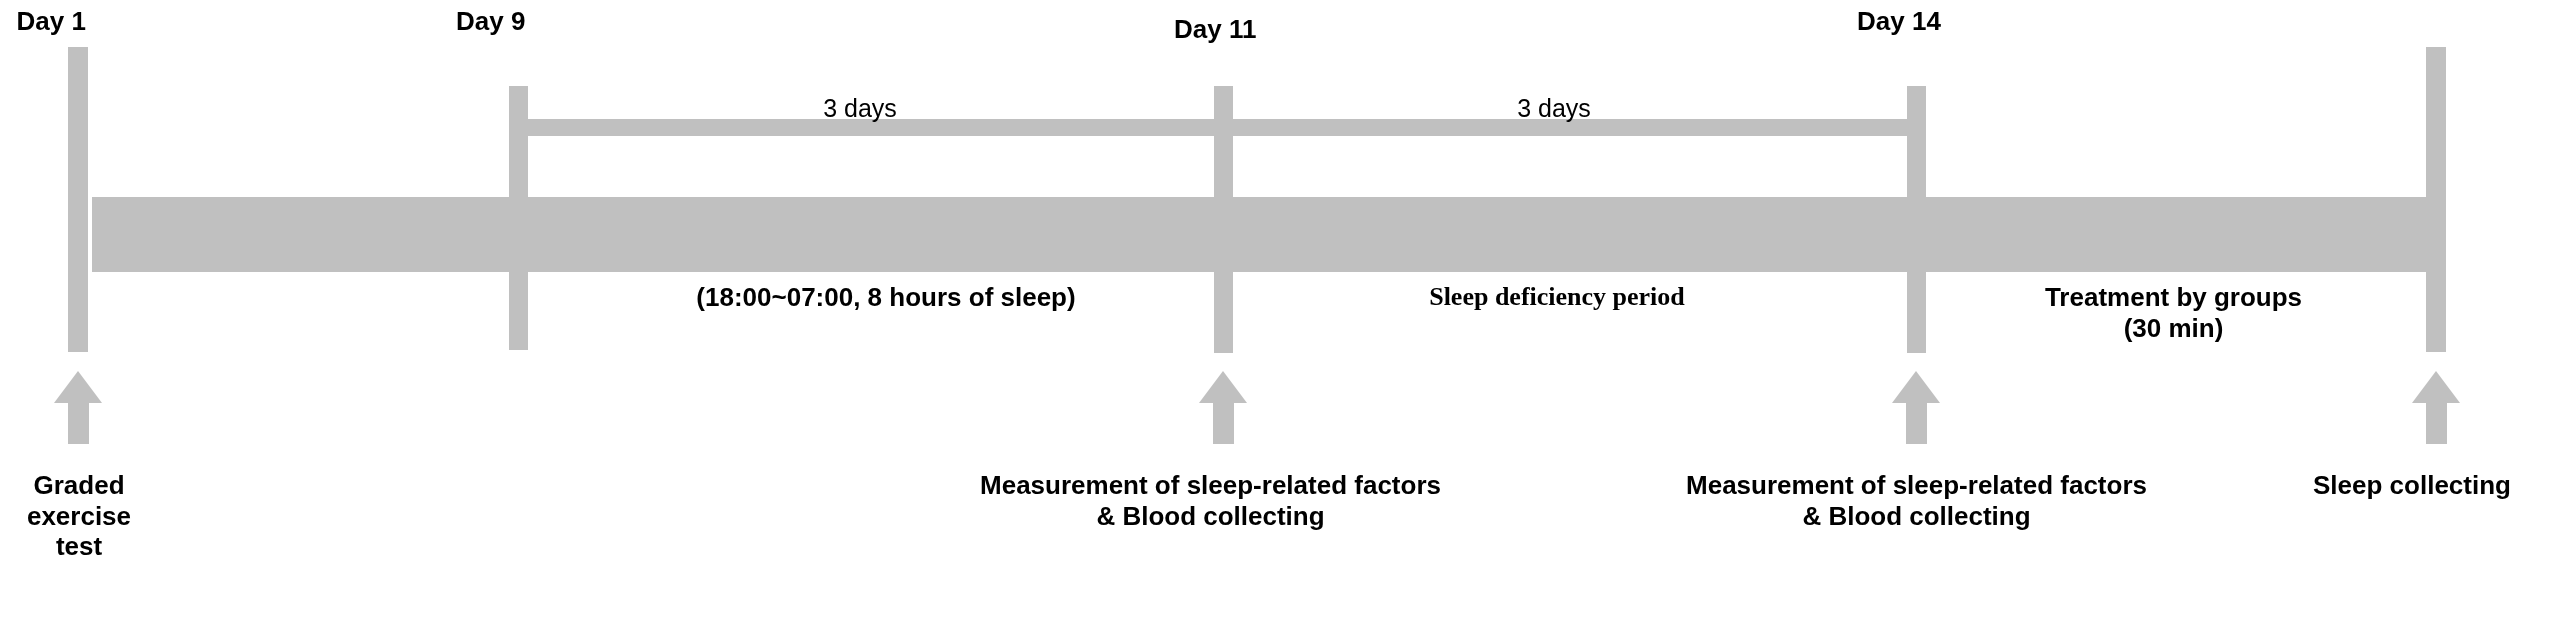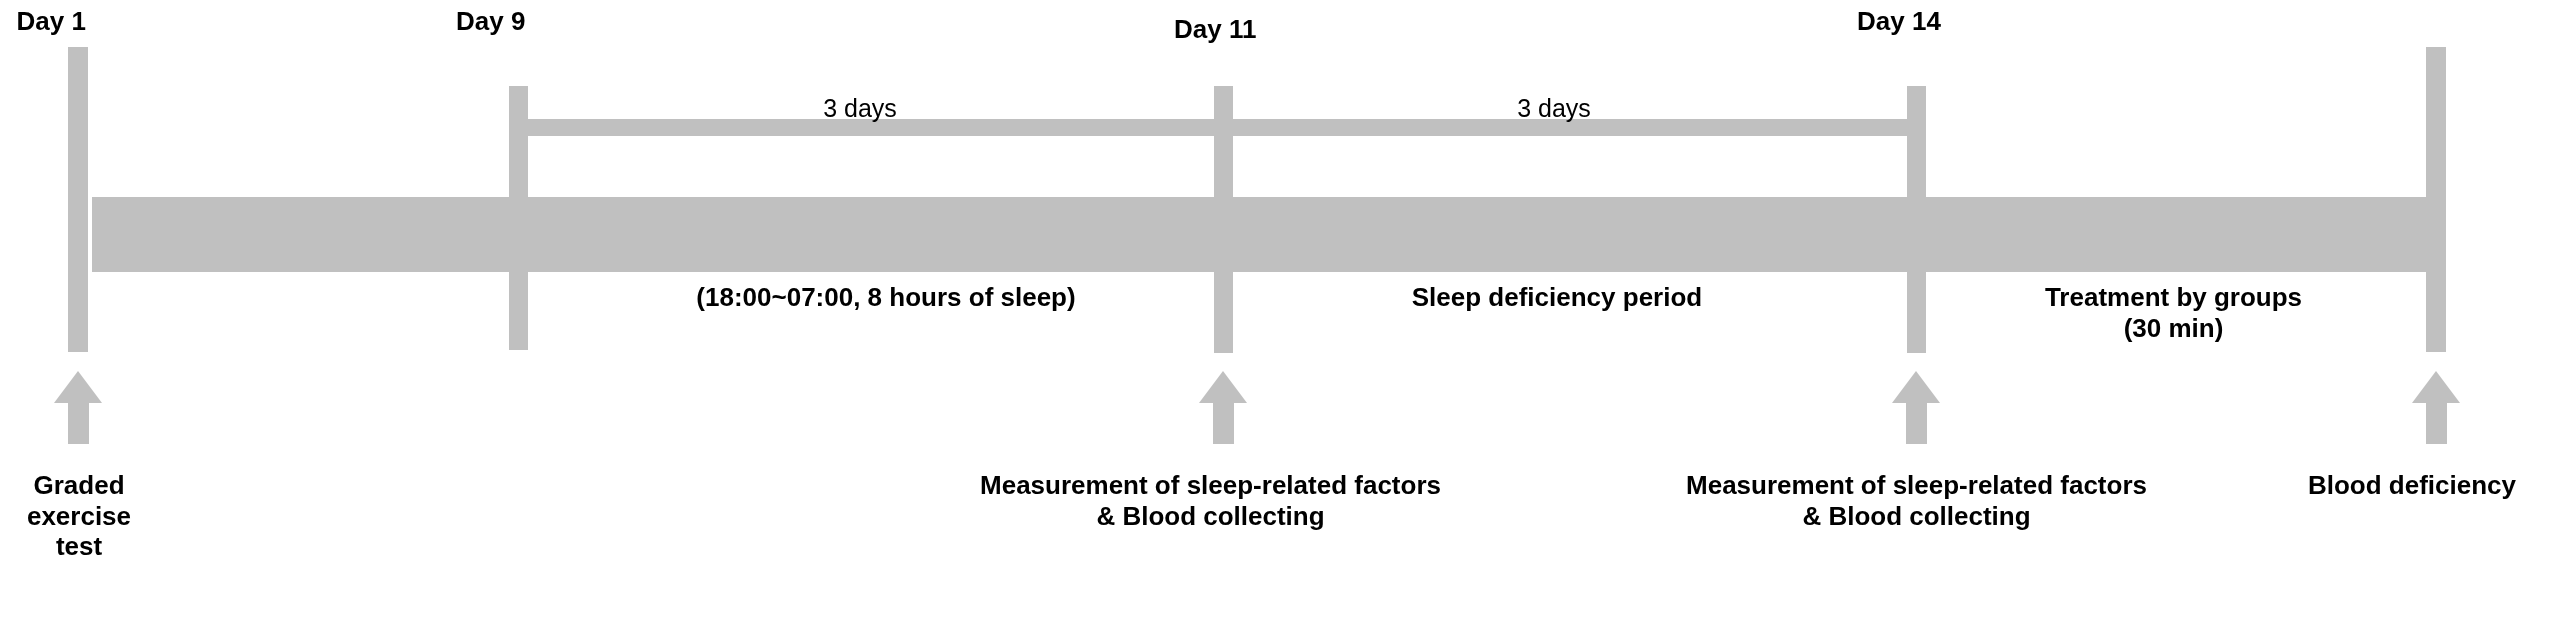--- a/index.html
+++ b/index.html
@@ -119,21 +119,21 @@
   <div class="span-label" style="left:728px; top:84px; width:264px;">3 days</div>
 
   <div class="span-label" style="left:1422px; top:84px; width:264px;">3 days</div>
 
   <div class="bar" style="left:92px; top:197px; width:2346px; height:75px;"></div>
 
   <div class="phase-label" style="left:556px; top:282px; width:660px;">
     <span class="lbl-line">(18:00~07:00, 8 hours of sleep)</span>
   </div>
 
-  <div class="phase-label" style="left:1227px; top:282px; width:660px;">
+  <div class="phase-label" style="left:1227px; top:282px; width:660px;font-family:Liberation Serif, serif;">
     <span class="lbl-line">Sleep deficiency period</span>
   </div>
 
   <div class="phase-label" style="left:1946px; top:282px; width:455px;">
     <span class="lbl-line">Treatment by groups</span>
     <span class="lbl-line">(30 min)</span>
   </div>
 
   <div class="arrow" style="left:54px; top:371px;">
     <span class="head"></span>
@@ -165,17 +165,17 @@
     <span class="lbl-line">Measurement of sleep-related factors</span>
     <span class="lbl-line">&amp; Blood collecting</span>
   </div>
 
   <div class="event-label" style="left:1600px; top:470px; width:633px;">
     <span class="lbl-line">Measurement of sleep-related factors</span>
     <span class="lbl-line">&amp; Blood collecting</span>
   </div>
 
   <div class="event-label" style="left:2248px; top:470px; width:328px;">
-    <span class="lbl-line">Blood deficiency</span>
+    <span class="lbl-line">Sleep collecting</span>
   </div>
 
 </div>
 
 
 </body></html>

